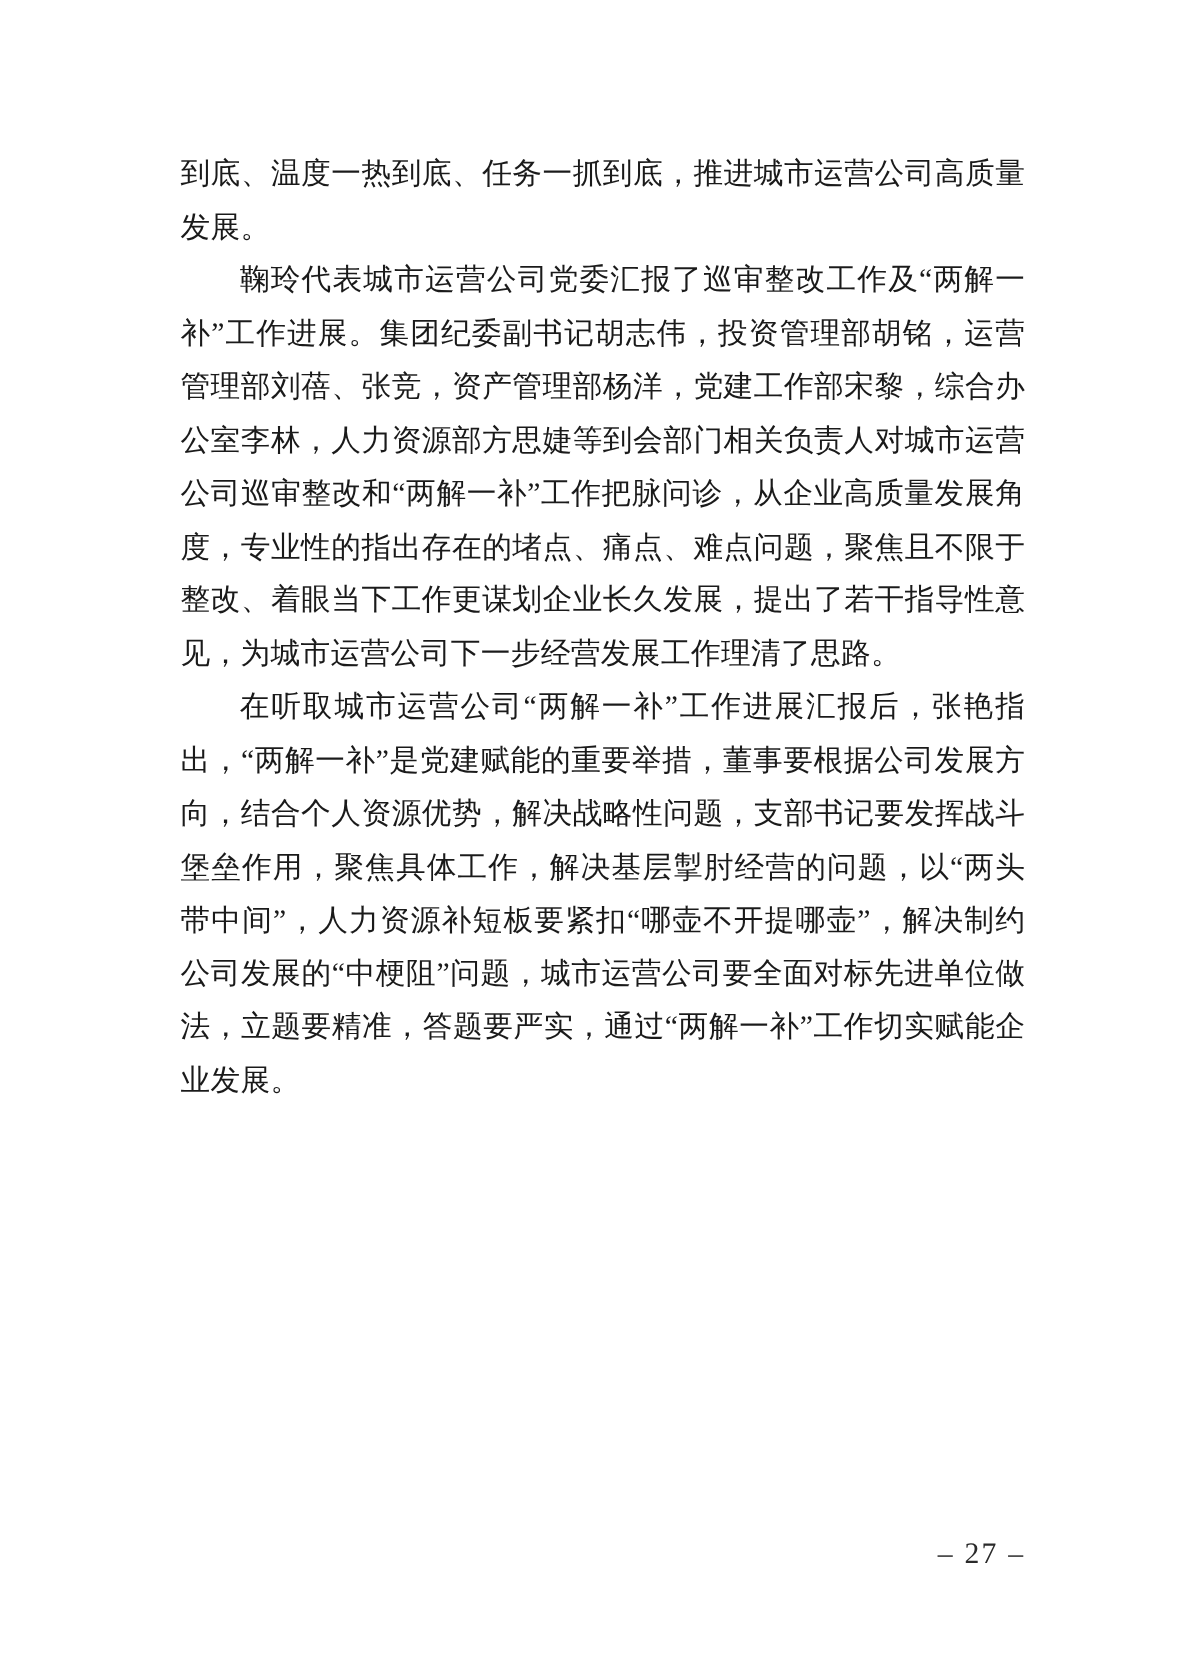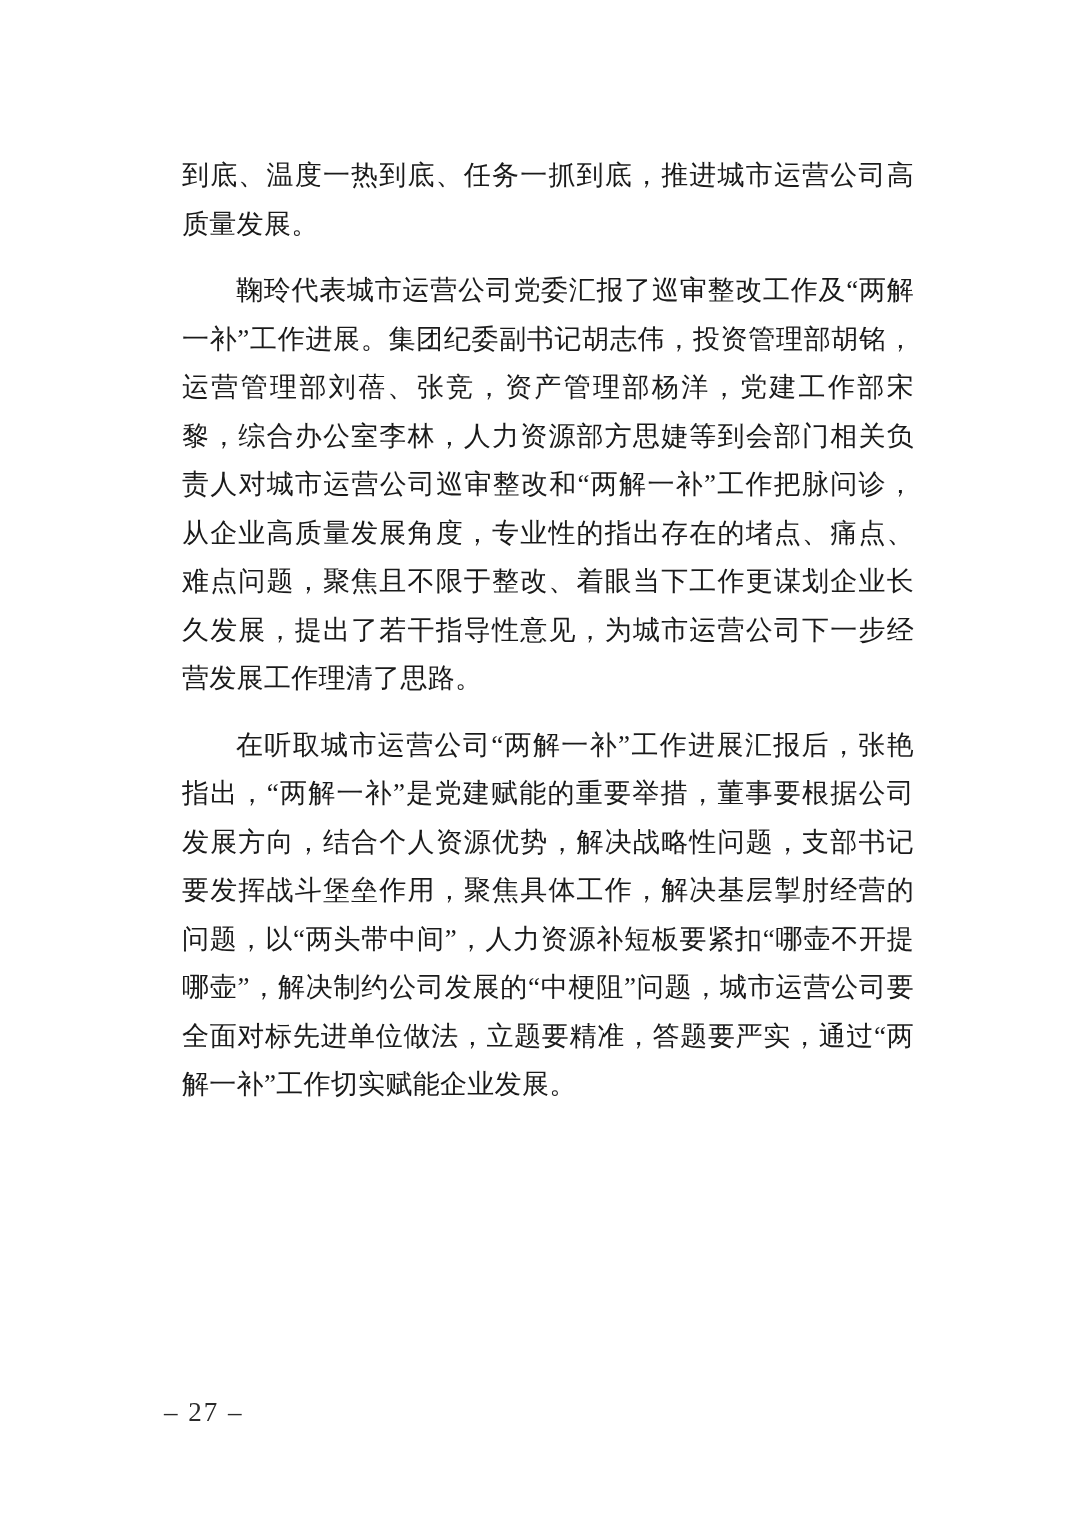--- a/index.html
+++ b/index.html
@@ -16,37 +16,37 @@
     font-family: "Liberation Serif", "DejaVu Serif", serif;
     color: #1a1a1a;
   }
   .content {
     position: absolute;
     left: 164px;
     top: 133px;
     width: 768px;
   }
   .para {
-    margin: 18px;
+    margin: 0;
     font-size: 27px;
     line-height: 48.5px;
     text-align: justify;
     text-justify: inter-ideograph;
     letter-spacing: 0.3px;
     word-break: break-all;
   }
   .para.indent {
     text-indent: 2em;
   }
   .page-number {
     position: absolute;
     left: 164px;
     top: 1395px;
     width: 768px;
-    text-align: left;
+    text-align: right;
     font-size: 27px;
     line-height: 34px;
     color: #2a2a2a;
     letter-spacing: 2px;
   }
 </style>
 </head>
 <body>
 
 <div class="page">

